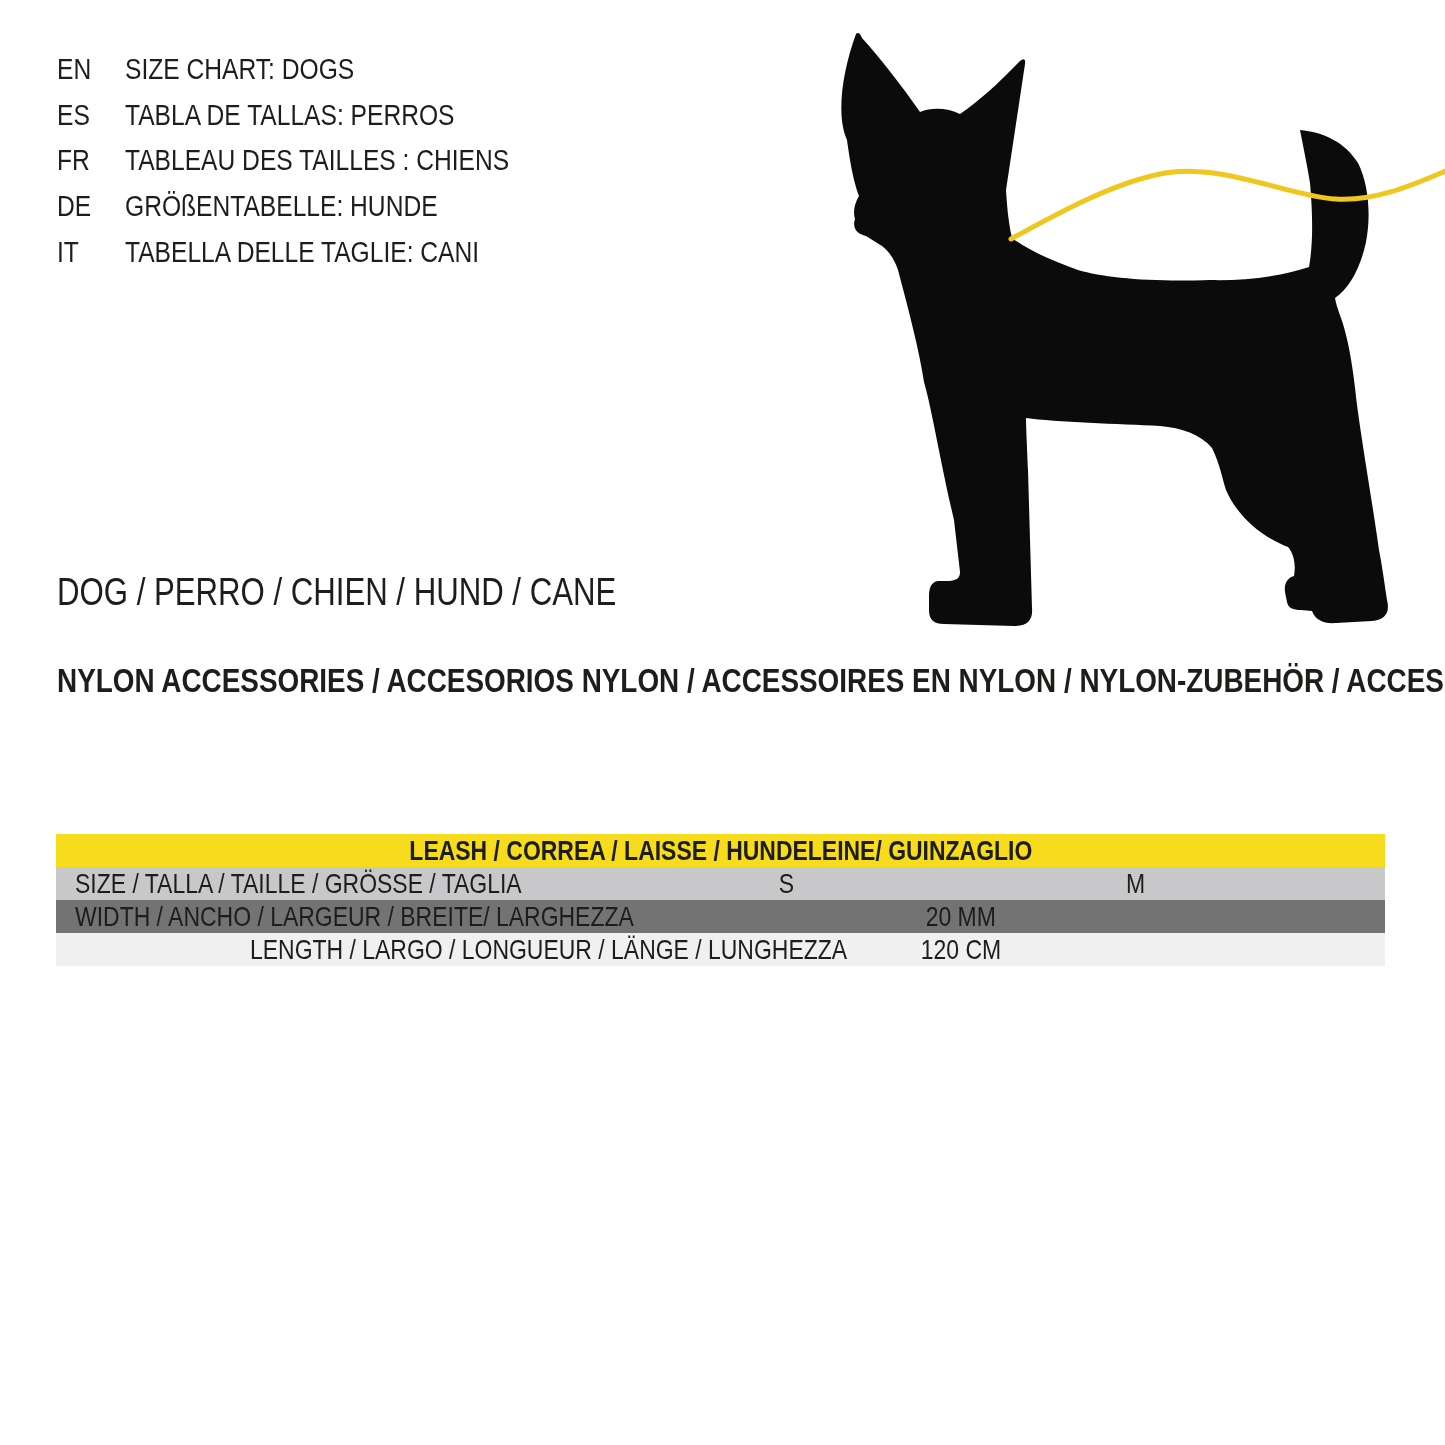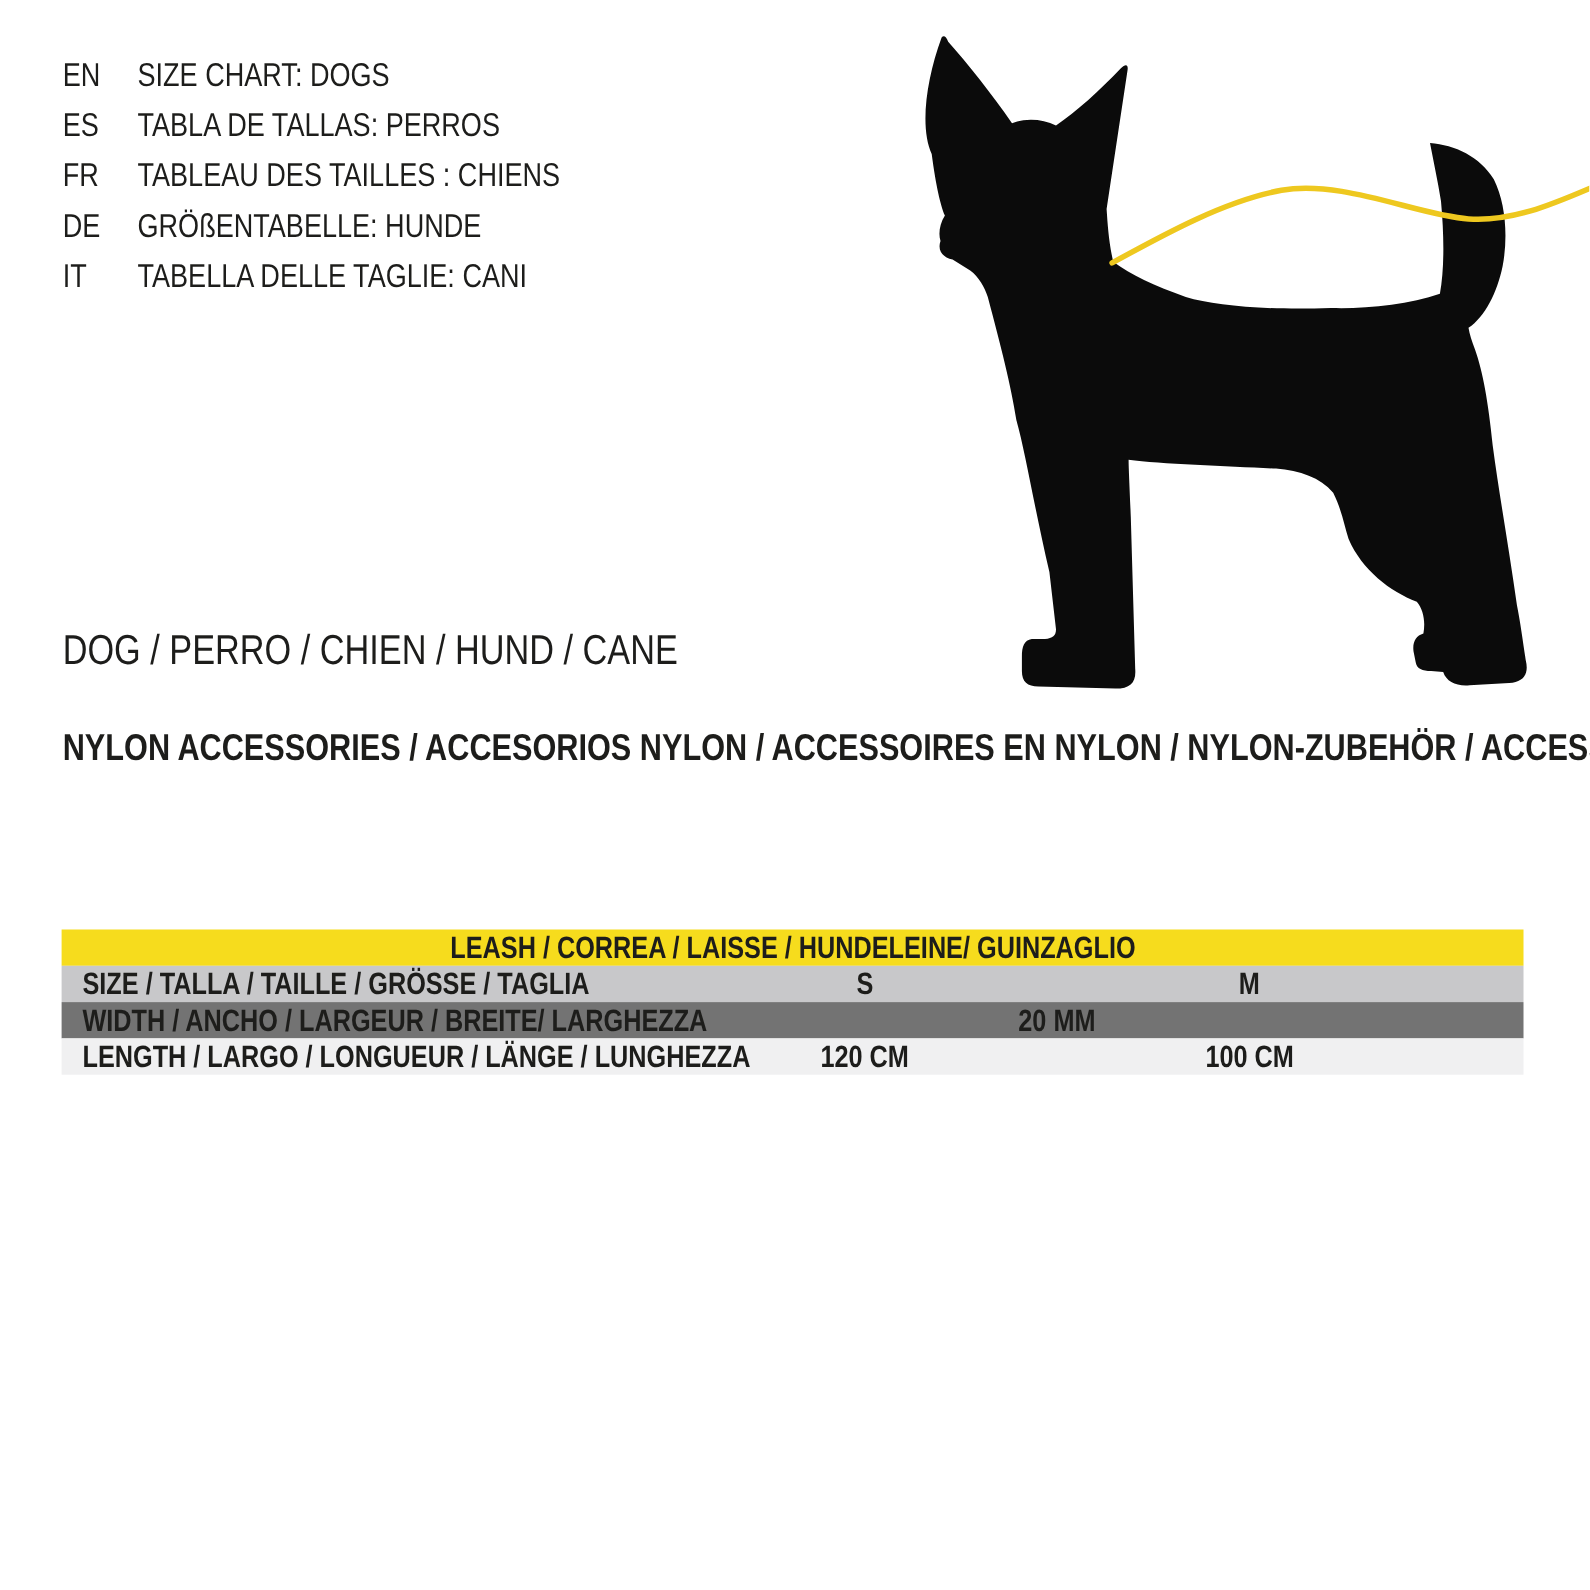--- a/index.html
+++ b/index.html
@@ -32,22 +32,22 @@
 
   
   .dog-caption { position:absolute; left:57px; top:573px; font-size:38px; line-height:38px; }
   .material-caption { position:absolute; left:57px; top:663px; font-size:34px; line-height:34px; font-weight:bold; }
 
   
   .illustration { position:absolute; left:820px; top:20px; width:625px; height:620px; }
 
   
   .size-table { position:absolute; left:56px; top:834px; width:1329px; }
-  .t-row { display:flex; align-items:center; height:33px;font-weight:bold; }
-  .t-title { justify-content:center; font-weight:bold; font-size:28px;margin-top:11px; }
+  .t-row { display:flex; align-items:center; height:33px; }
+  .t-title { justify-content:center; font-weight:bold; font-size:28px; }
   .cell-label { width:555px; padding-left:19px; box-sizing:border-box; font-size:28px; text-align:left; }
   .cell-s, .cell-m { width:350px; font-size:28px; text-align:center; }
   .cell-fill { width:74px; }
 </style>
 </head>
 <body>
 
 <div class="lang-block">
   <div class="lang-row">
     <span class="lang-code cond">EN</span>
@@ -163,18 +163,15 @@
     <div class="cell-fill"></div>
   </div>
 
   <div class="t-row" style="background-color: rgb(240, 240, 241); justify-content: center;">
     <div class="cell-label">
       <span class="cond">LENGTH / LARGO / LONGUEUR / LÄNGE / LUNGHEZZA</span>
     </div>
     <div class="cell-s">
       <span class="cond-center">120 CM</span>
     </div>
-    <div class="cell-m">
-      <span class="cond-center">100 CM</span>
-    </div>
     <div class="cell-fill"></div>
   </div>
 </div>
 
 </body></html>

